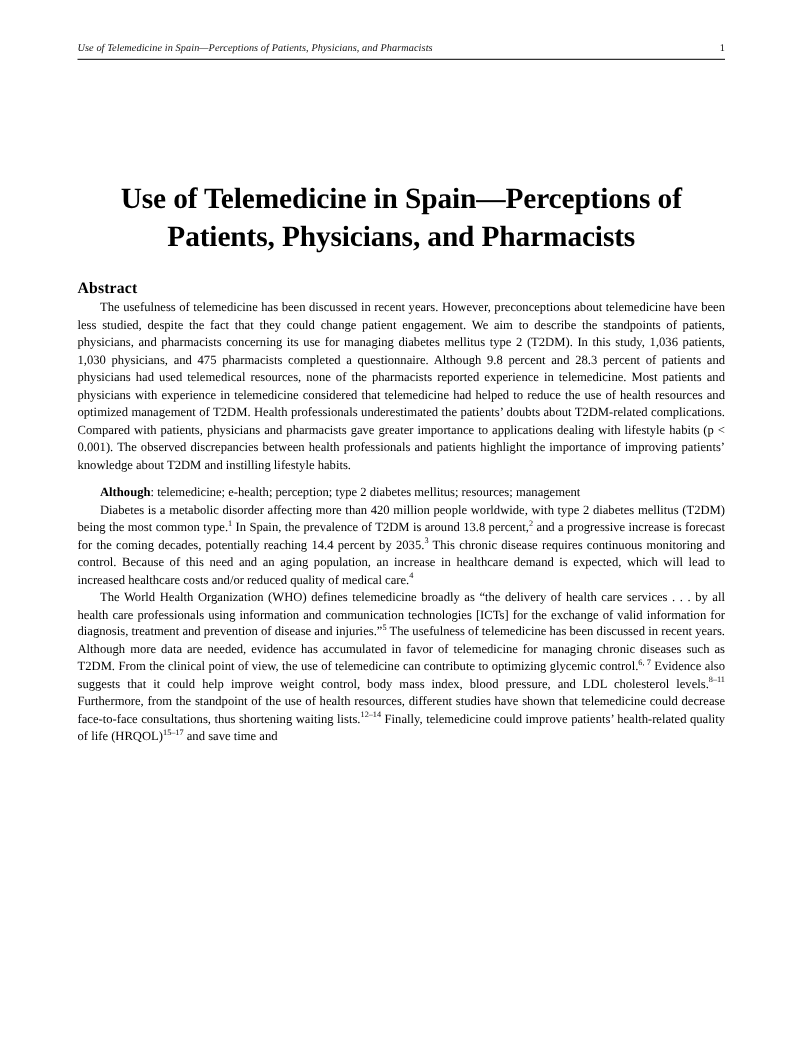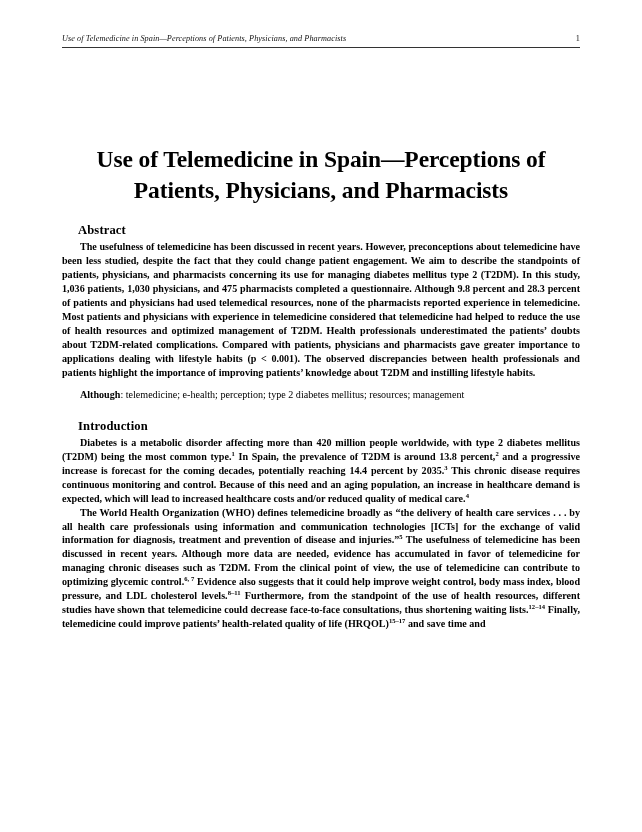--- a/index.html
+++ b/index.html
@@ -49,30 +49,29 @@
     margin-top: 36px;
     font-size: 10.6px;
     font-style: italic;
     font-weight: bold;
     line-height: 1.5;
     text-align: left;
   }
   h2.section {
     font-size: 12.6px;
     font-weight: bold;
-    margin: 17px 0 2px 16px;
+    margin: 17px 0 2px 0;
     letter-spacing: 0.01em;
   }
   p.body {
     font-size: 10.1px;
     line-height: 1.385;
     text-align: justify;
     margin: 0;
     text-indent: 18px;
-    font-weight: bold;
   }
   p.keywords {
     font-size: 10.1px;
     line-height: 1.385;
     text-align: justify;
     margin: 8px 0 0 0;
     text-indent: 18px;
   }
   .kw-label {
     font-weight: bold;
@@ -96,17 +95,16 @@
     <span class="page-num">1</span>
   </div>
 
   <div class="title">Use of Telemedicine in Spain—Perceptions of Patients, Physicians, and Pharmacists</div>
 
 
   <h2 class="section">Abstract</h2>
   <p class="body abstract-body">The usefulness of telemedicine has been discussed in recent years. However, preconceptions about telemedicine have been less studied, despite the fact that they could change patient engagement. We aim to describe the standpoints of patients, physicians, and pharmacists concerning its use for managing diabetes mellitus type 2 (T2DM). In this study, 1,036 patients, 1,030 physicians, and 475 pharmacists completed a questionnaire. Although 9.8 percent and 28.3 percent of patients and physicians had used telemedical resources, none of the pharmacists reported experience in telemedicine. Most patients and physicians with experience in telemedicine considered that telemedicine had helped to reduce the use of health resources and optimized management of T2DM. Health professionals underestimated the patients’ doubts about T2DM-related complications. Compared with patients, physicians and pharmacists gave greater importance to applications dealing with lifestyle habits (p &lt; 0.001). The observed discrepancies between health professionals and patients highlight the importance of improving patients’ knowledge about T2DM and instilling lifestyle habits.</p>
   <p class="keywords"><span class="kw-label">Although</span><span>: telemedicine; e-health; perception; type 2 diabetes mellitus; resources; management</span></p>
 
-  <h2 class="section">Introduction</h2>
   <p class="body"><span>Diabetes is a metabolic disorder affecting more than 420 million people worldwide, with type 2 diabetes mellitus (T2DM) being the most common type.</span><sup>1</sup><span> In Spain, the prevalence of T2DM is around 13.8 percent,</span><sup>2</sup><span> and a progressive increase is forecast for the coming decades, potentially reaching 14.4 percent by 2035.</span><sup>3</sup><span> This chronic disease requires continuous monitoring and control. Because of this need and an aging population, an increase in healthcare demand is expected, which will lead to increased healthcare costs and/or reduced quality of medical care.</span><sup>4</sup></p>
   <p class="body"><span>The World Health Organization (WHO) defines telemedicine broadly as “the delivery of health care services . . . by all health care professionals using information and communication technologies [ICTs] for the exchange of valid information for diagnosis, treatment and prevention of disease and injuries.”</span><sup>5</sup><span> The usefulness of telemedicine has been discussed in recent years. Although more data are needed, evidence has accumulated in favor of telemedicine for managing chronic diseases such as T2DM. From the clinical point of view, the use of telemedicine can contribute to optimizing glycemic control.</span><sup>6, 7</sup><span> Evidence also suggests that it could help improve weight control, body mass index, blood pressure, and LDL cholesterol levels.</span><sup>8–11</sup><span> Furthermore, from the standpoint of the use of health resources, different studies have shown that telemedicine could decrease face-to-face consultations, thus shortening waiting lists.</span><sup>12–14</sup><span> Finally, telemedicine could improve patients’ health-related quality of life (HRQOL)</span><sup>15–17</sup><span> and save time and</span></p>
 
 </div>
 
 </body></html>

